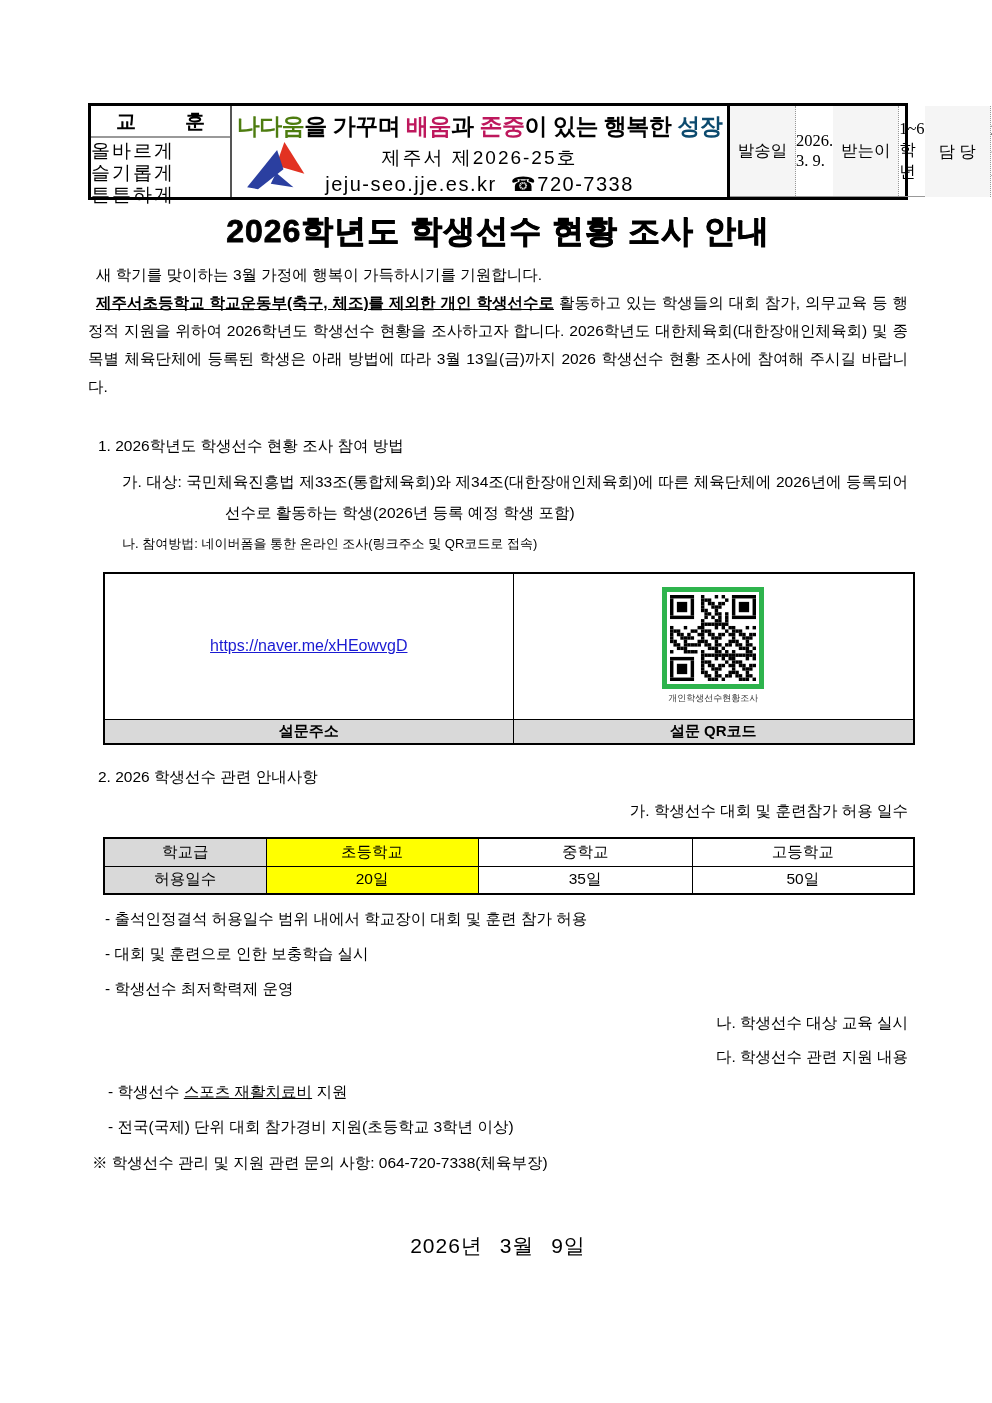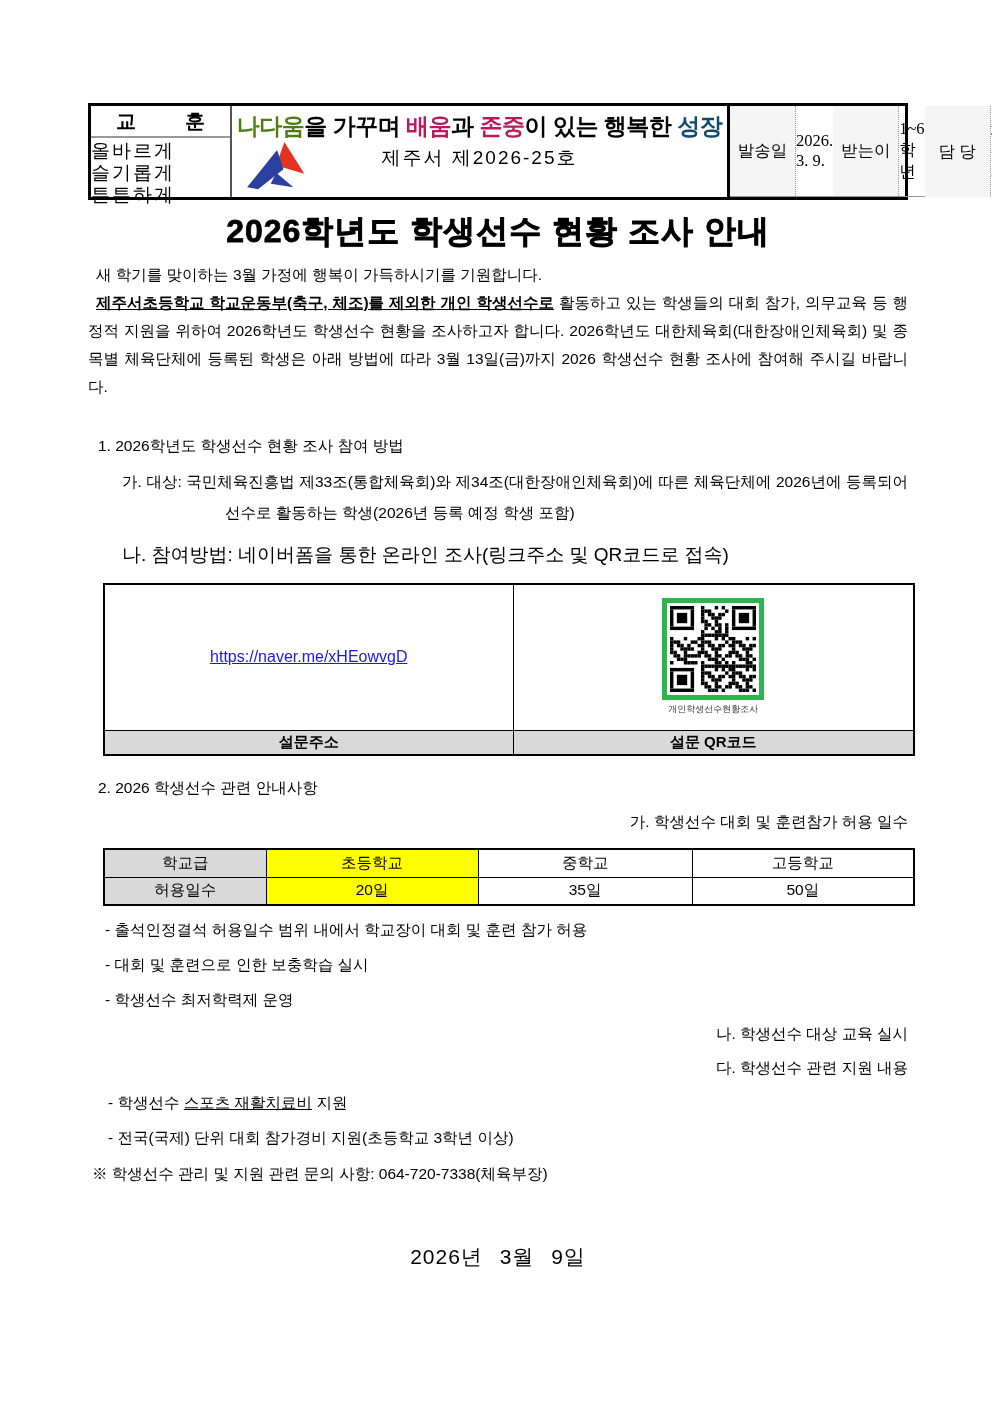--- a/index.html
+++ b/index.html
@@ -32,21 +32,21 @@
   .doc-title { text-align:center; font-size:32px; font-weight:900; letter-spacing:1px; margin-top:10px;
     -webkit-text-stroke:0.8px #000; }
 
   
   .para { font-size:15.5px; line-height:28px; text-align:justify; }
   .p-greeting { margin-top:7px; text-indent:8px; }
   .p-body { text-indent:8px; }
   .emph { font-weight:bold; text-decoration:underline; }
   .sec-heading { font-size:15.5px; margin-top:35px; margin-left:10px; }
   .hang { font-size:15.5px; line-height:31px; margin-top:9px; padding-left:137px; text-indent:-103px; text-align:justify; }
-  .item-na { font-size:19px; margin-top:11px; margin-left:34px; line-height:31px; }
+  .item-na { font-size:13px; margin-top:0px; margin-left:34px; line-height:31px; }
 
   
   table { border-collapse:collapse; }
   .survey-table { width:812px; margin:13px 0 0 15px; border:2px solid #000; }
   .survey-table th { background:#d9d9d9; border:1px solid #000; height:25px; font-size:15px; font-weight:600; }
   .survey-table td { border:1px solid #000; height:146px; text-align:center; vertical-align:middle; }
   .survey-table .col-url { width:50.5%; }
   .url-link { color:#1a1ad2; text-decoration:underline; font-size:16px; }
   .qr-wrap { display:inline-block; text-align:center; }
   .qr-frame { display:inline-block; border:5px solid #2eb44d; background:#fff; padding:3px; line-height:0; }
@@ -81,20 +81,21 @@
           <div>올바르게</div>
           <div>슬기롭게</div>
           <div>튼튼하게</div>
         </div>
       </div>
       <div class="mast-center">
         <div class="slogan">
           <span class="sg-blue">나다움</span><span>을 가꾸며 </span><span class="sg-green">배움</span><span>과 </span><span class="sg-green">존중</span><span>이 있는 행복한 </span><span class="sg-red">성장</span>
         </div>
         <div class="doc-line">제주서 제2026-25호</div>
+        <div class="site-line"><span>jeju-seo.jje.es.kr</span>&nbsp;&nbsp;<span>☎720-7338</span></div>
         <svg class="logo" viewBox="0 0 70 55">
           <polygon points="42,1 64,36 33,27" fill="#e23222"></polygon>
           <polygon points="1,51 34,10 41,31 13,53" fill="#2b3fa0"></polygon>
           <polygon points="33,35 52,51 27,47" fill="#2b3fa0"></polygon>
         </svg>
       </div>
       <div class="mast-info">
         <div class="info-row">
           <div class="info-label">발송일</div>
           <div class="info-value">2026. 3. 9.</div>

